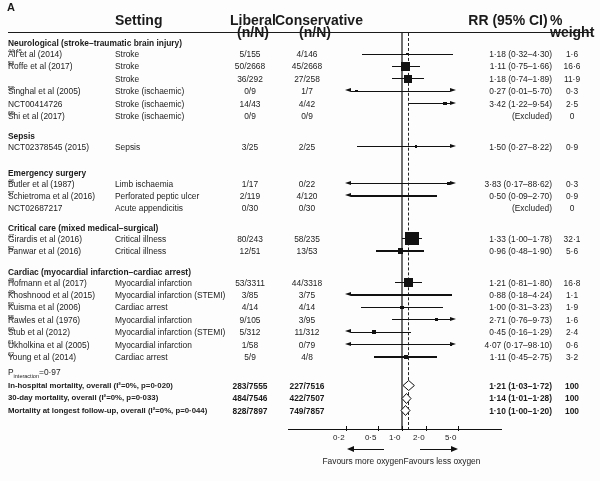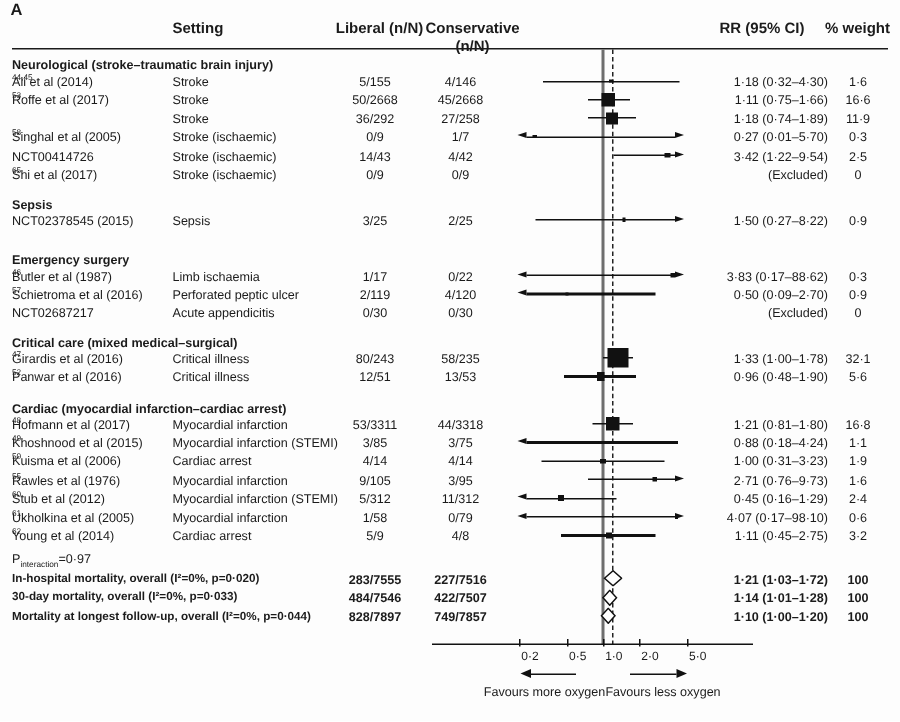--- a/index.html
+++ b/index.html
@@ -1,21 +1,21 @@
 <!DOCTYPE html>
 <html><head>
 <meta charset="utf-8">
 <style>
   html,body{margin:0;padding:0;background:#fff;}
   .fig{
     position:relative; width:600px; height:481px; background:#fdfdfd;
     font-family:"Liberation Sans", sans-serif; color:#1b1b1b; overflow:hidden;
   }
   .panel-label{position:absolute; left:7px; top:1px; font-size:11px; font-weight:bold;}
-  .hdr span{position:absolute; top:14px; height:12px; line-height:12px; font-size:10px; font-weight:bold;}
+  .hdr span{position:absolute; top:14px; height:12px; line-height:12px; font-size:14px; font-weight:bold;}
   .h-setting{left:115px;}
   .h-lib{left:213px; width:80px; text-align:center;}
   .h-con{left:275px; width:80px; text-align:center;}
   .h-rr{left:458px; width:100px; text-align:center;}
   .h-wt{left:550px; width:50px; text-align:left;}
   .hrule{position:absolute; left:8px; top:32px; width:584px; height:1.4px; background:#1b1b1b;}
   .row{position:absolute; left:0; width:600px; height:12px; line-height:12px; font-size:8.4px;}
   .row span{position:absolute; top:0; height:12px; line-height:12px; white-space:nowrap;}
   .row sup{font-size:5.5px; line-height:6px;}
   .sec{font-weight:bold;}
@@ -28,21 +28,21 @@
   .bold{font-weight:bold;}
   .small-lbl{font-size:7.8px;}
   .ci-line{position:absolute; top:5.6px; height:1.1px; background:#111;}
   .sq{position:absolute; background:#111;}
   .arr-l{position:absolute; top:3px; width:0; height:0; border-top:2.7px solid transparent; border-bottom:2.7px solid transparent; border-right:6px solid #111;}
   .arr-r{position:absolute; top:3px; width:0; height:0; border-top:2.7px solid transparent; border-bottom:2.7px solid transparent; border-left:6px solid #111;}
   .null-line{position:absolute; left:401px; top:33px; width:2px; height:397px; background:#6e6e6e;}
   .pooled-line{position:absolute; left:408px; top:33px; width:0; height:397px; border-left:1px dashed #222;}
   .axis-line{position:absolute; left:288px; top:429px; width:214px; height:1.2px; background:#111;}
   .tick{position:absolute; top:426px; width:1px; height:5px; background:#111;}
-  .tick-lbl{position:absolute; top:433px; width:26px; text-align:right; font-size:8px;}
+  .tick-lbl{position:absolute; top:433px; width:26px; text-align:left; font-size:8px;}
   .fav-line{position:absolute; top:449px; height:1.3px; background:#111;}
   .fav-arr-l{position:absolute; top:446px; width:0; height:0; border-top:3.5px solid transparent; border-bottom:3.5px solid transparent; border-right:7px solid #111;}
   .fav-arr-r{position:absolute; top:446px; width:0; height:0; border-top:3.5px solid transparent; border-bottom:3.5px solid transparent; border-left:7px solid #111;}
   .fav-lbl{position:absolute; top:455px; width:110px; height:12px; line-height:12px; text-align:center; font-size:8.4px;}
   .pint{position:absolute; left:8px; top:366px; height:12px; line-height:12px; font-size:8.4px;}
   .pint sub{font-size:5.5px;}
   .dia{position:absolute; top:0.5px;}
 </style>
 </head>
 <body>

